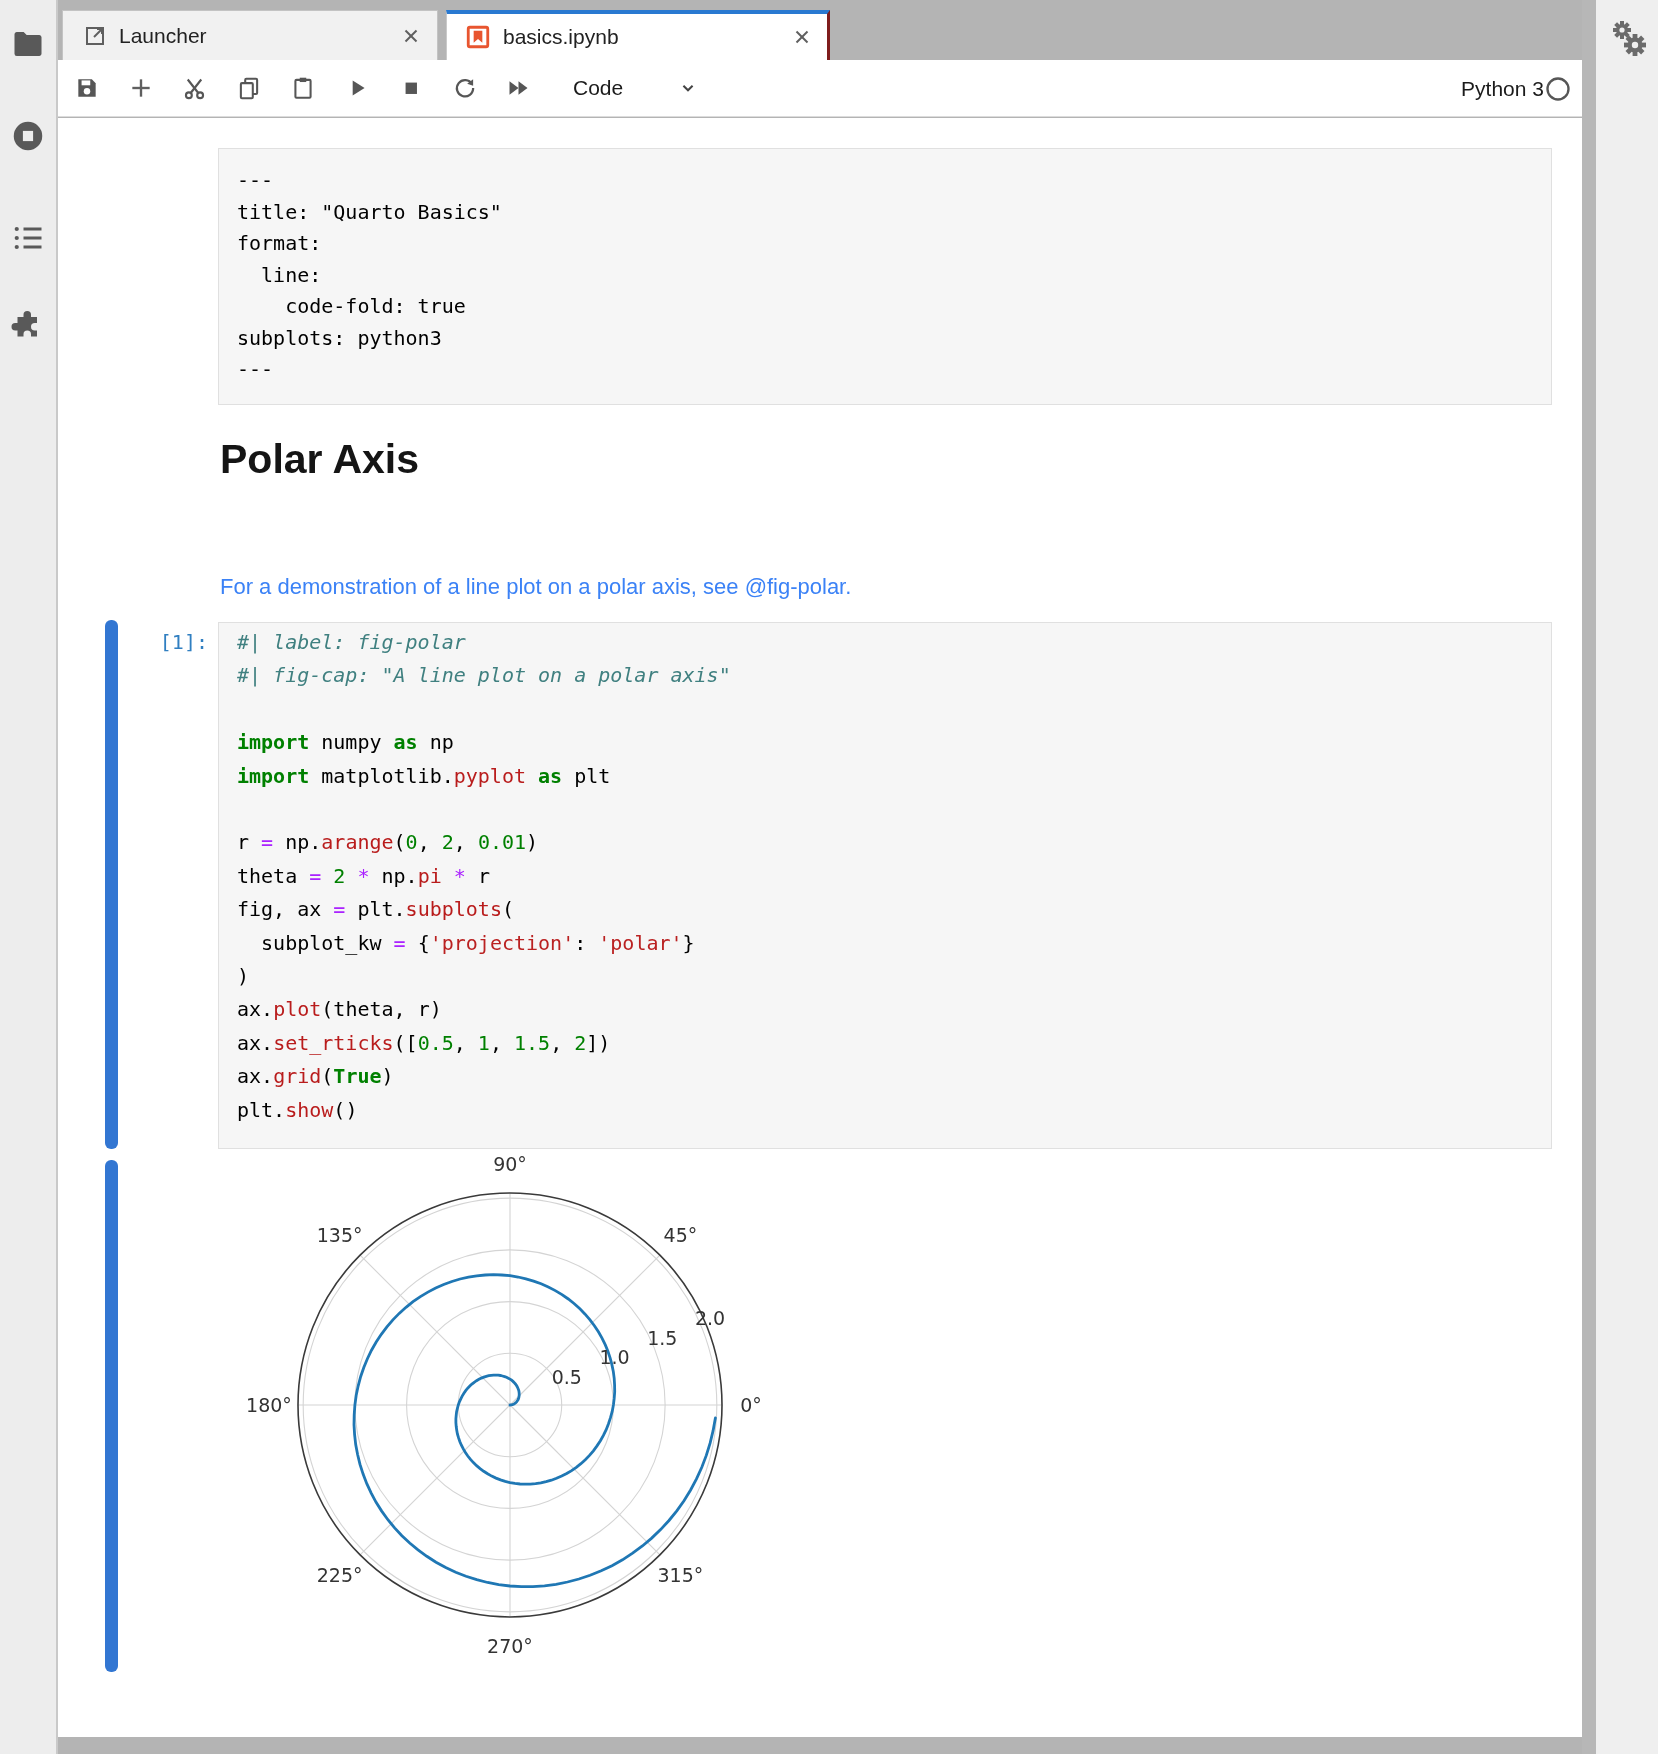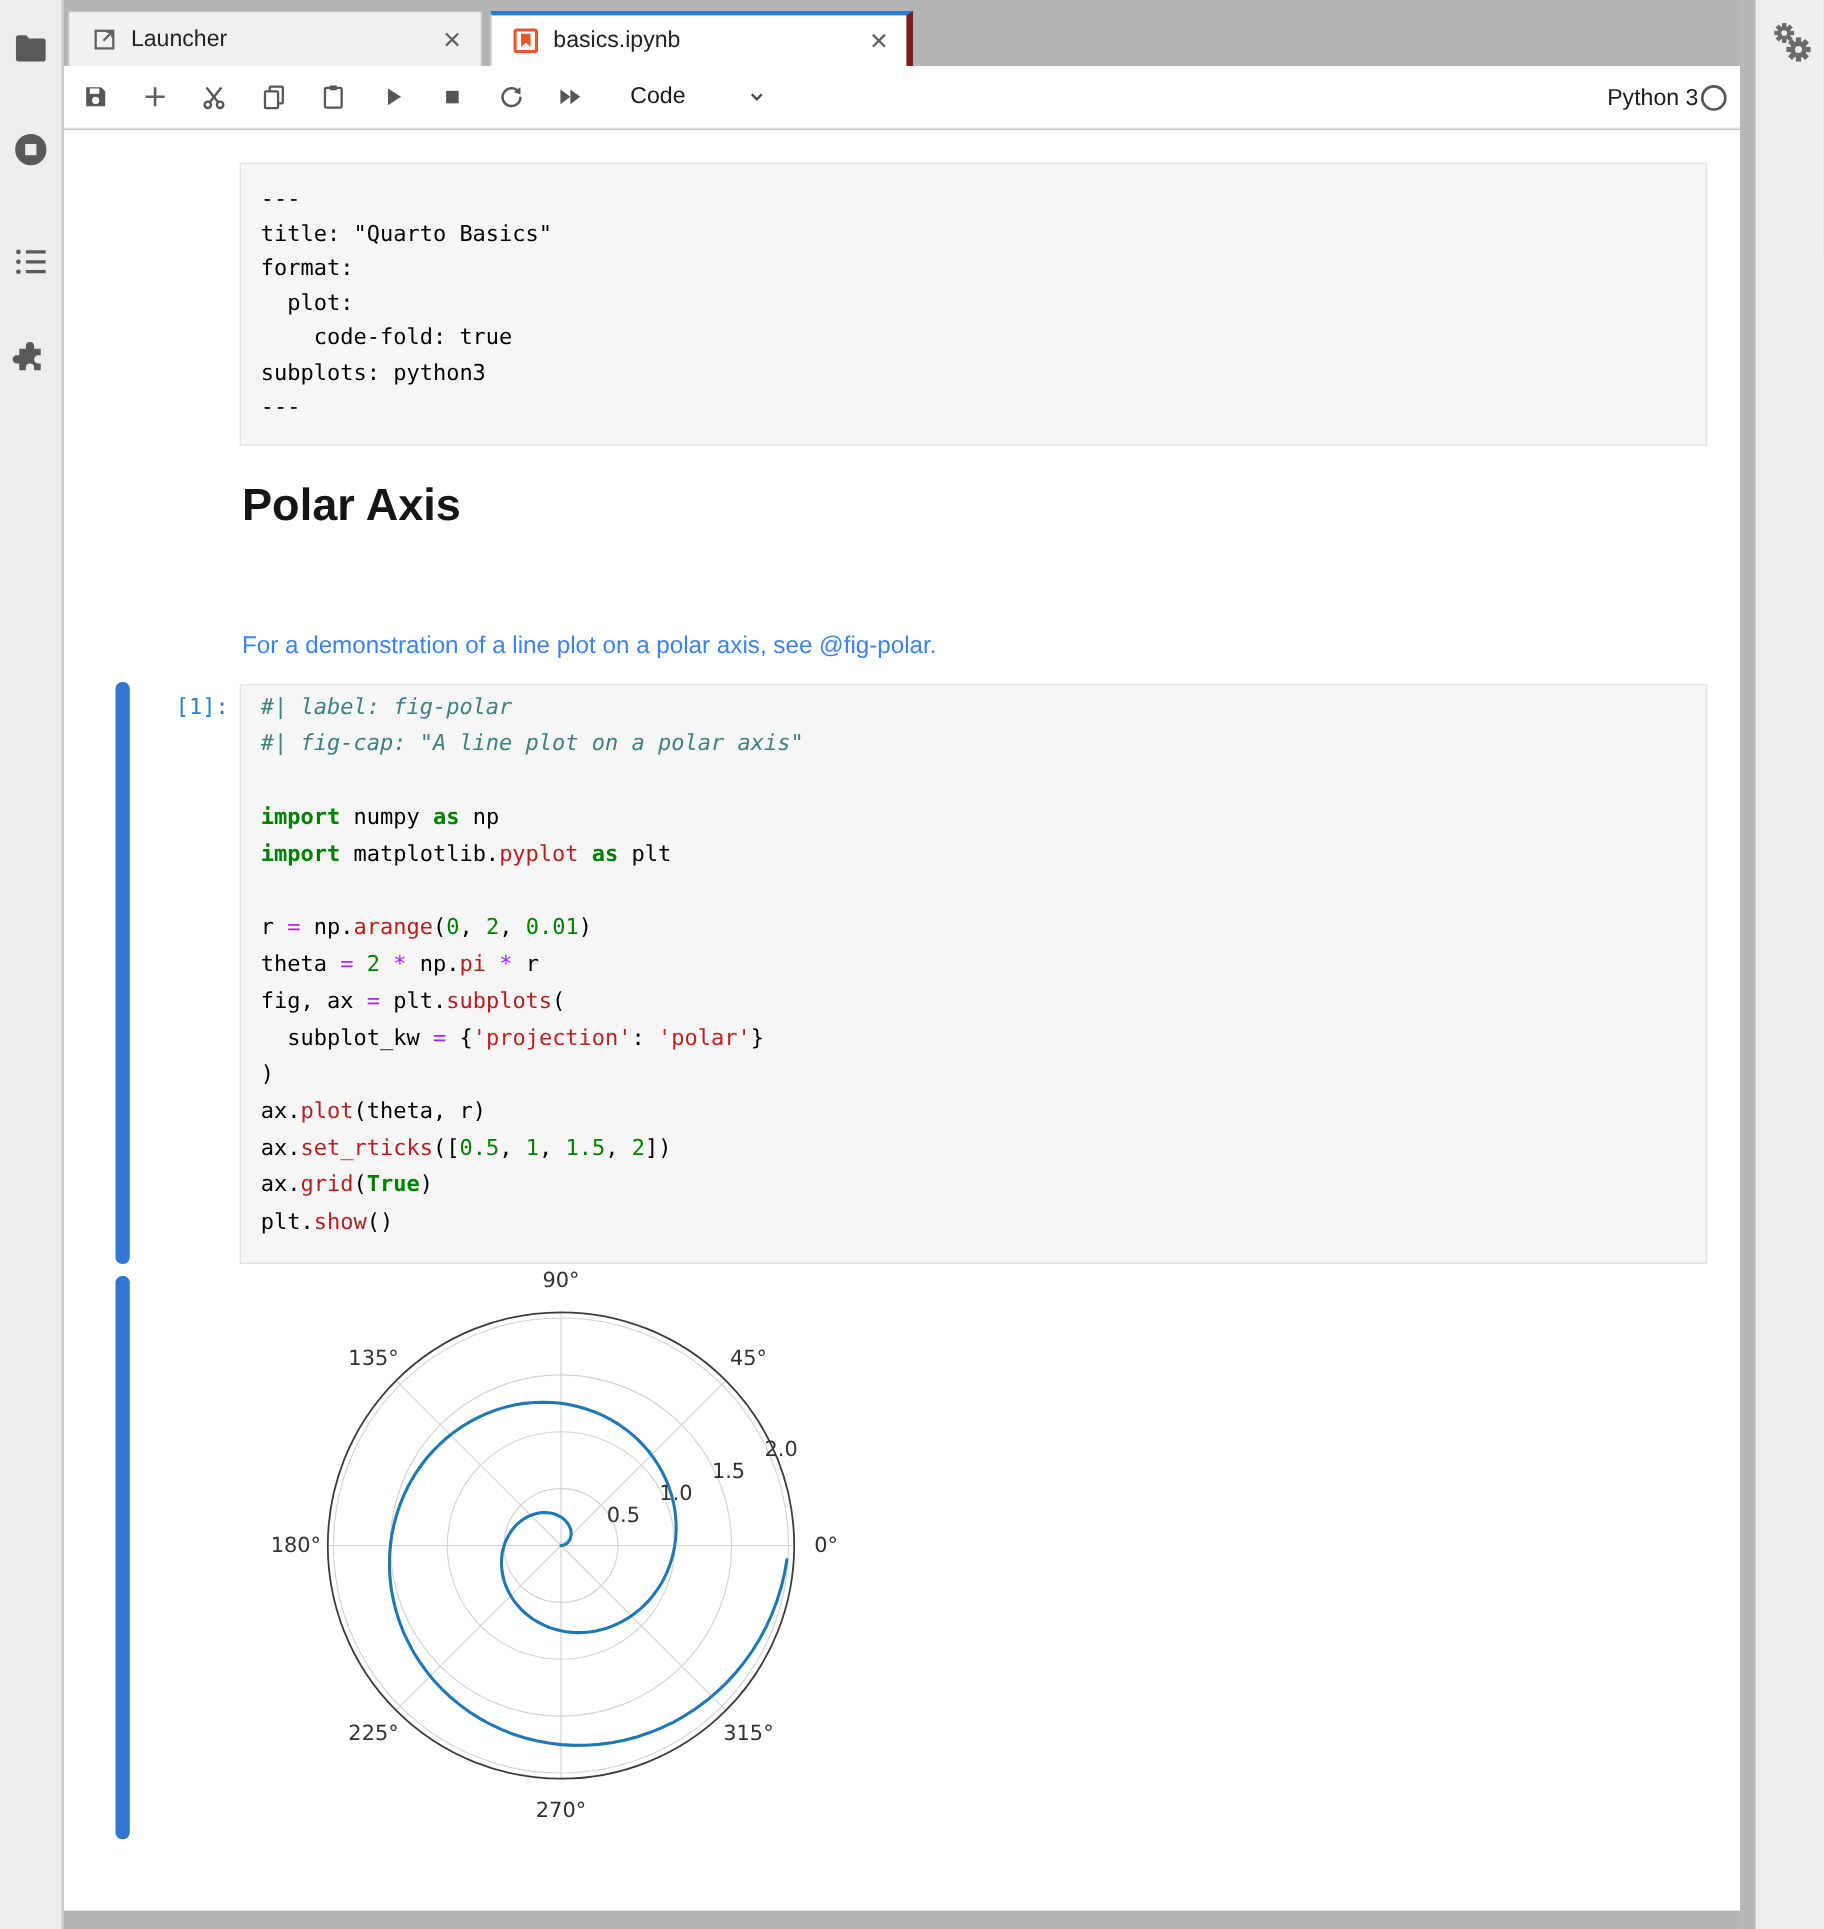--- a/index.html
+++ b/index.html
@@ -14,21 +14,21 @@
   #right-gray{position:absolute;left:1582px;top:0;width:14px;height:1754px;background:#b7b7b7;z-index:5;}
   #right-rail{position:absolute;left:1596px;top:0;width:62px;height:1754px;background:#efefef;z-index:5;}
 
   
   #main{position:absolute;left:58px;top:0;width:1524px;height:1754px;background:#b4b4b4;}
   #tabbar{position:absolute;left:0;top:0;width:100%;height:60px;}
   .tab{position:absolute;top:10px;height:50px;display:flex;align-items:center;box-sizing:border-box;}
   #tab-launcher{left:4px;width:376px;background:#f1f1f1;border:1px solid #c3c3c3;border-bottom:none;
                 padding:0 15px 0 20px;}
   #tab-notebook{left:388px;width:384px;background:#ffffff;border-left:1px solid #c9c9c9;
-                border-right:6px solid #7f1d1d;border-top:4px solid #2979d1;padding:0 14px 0 18px;}
+                border-right:3px solid #7f1d1d;border-top:4px solid #2979d1;padding:0 14px 0 18px;}
   .tab-label{font-size:21px;color:#222;margin-left:12px;flex:1;white-space:nowrap;}
   .tab-close{margin-left:8px;cursor:pointer;}
 
   #toolbar{position:absolute;left:0;top:60px;width:100%;height:57px;background:#fff;
            border-bottom:1px solid #dcdcdc;display:flex;align-items:center;padding-left:15px;box-sizing:border-box;}
   .tb-btn{width:27px;height:27px;margin-right:27px;display:flex;align-items:center;justify-content:center;}
   #celltype{display:flex;align-items:center;margin-left:14px;}
   #celltype-label{font-size:21px;color:#1b1b1b;}
   #celltype-chevron{margin-left:54px;}
   #kernel{position:absolute;right:10px;top:0;height:57px;display:flex;align-items:center;}
@@ -227,21 +227,21 @@
         <svg width="28" height="28" viewBox="0 0 24 24" fill="none" stroke="#565656" stroke-width="2">
             <circle cx="12" cy="12" r="9"></circle>
           </svg>
       </span>
     </div>
   </div>
 
   <div id="content">
 
     <div class="cell-box" id="raw-cell">
-      <div id="raw-editor" class="mono"><div>---</div><div>title: "Quarto Basics"</div><div>format:</div><div>  plot:</div><div>    code-fold: true</div><div>subplots: python3</div><div>---</div></div>
+      <div id="raw-editor" class="mono"><div>---</div><div>title: "Quarto Basics"</div><div>format:</div><div>  line:</div><div>    code-fold: true</div><div>subplots: python3</div><div>---</div></div>
     </div>
 
     <div id="md-heading">Polar Axis</div>
     <div id="md-paragraph">For a demonstration of a line plot on a polar axis, see @fig-polar.</div>
 
     <div class="collapser" id="input-collapser"></div>
     <div id="input-prompt" class="mono">[1]:</div>
     <div class="cell-box" id="code-cell">
       <div id="code-editor" class="mono"><div><span class="tk-c">#| label: fig-polar</span></div><div><span class="tk-c">#| fig-cap: "A line plot on a polar axis"</span></div><div> </div><div><span class="tk-k">import</span><span class="tk-t"> numpy </span><span class="tk-k">as</span><span class="tk-t"> np</span></div><div><span class="tk-k">import</span><span class="tk-t"> matplotlib.</span><span class="tk-p">pyplot</span><span class="tk-t"> </span><span class="tk-k">as</span><span class="tk-t"> plt</span></div><div> </div><div><span class="tk-t">r </span><span class="tk-o">=</span><span class="tk-t"> np.</span><span class="tk-p">arange</span><span class="tk-t">(</span><span class="tk-n">0</span><span class="tk-t">, </span><span class="tk-n">2</span><span class="tk-t">, </span><span class="tk-n">0.01</span><span class="tk-t">)</span></div><div><span class="tk-t">theta </span><span class="tk-o">=</span><span class="tk-t"> </span><span class="tk-n">2</span><span class="tk-t"> </span><span class="tk-o">*</span><span class="tk-t"> np.</span><span class="tk-p">pi</span><span class="tk-t"> </span><span class="tk-o">*</span><span class="tk-t"> r</span></div><div><span class="tk-t">fig, ax </span><span class="tk-o">=</span><span class="tk-t"> plt.</span><span class="tk-p">subplots</span><span class="tk-t">(</span></div><div><span class="tk-t">  subplot_kw </span><span class="tk-o">=</span><span class="tk-t"> {</span><span class="tk-s">'projection'</span><span class="tk-t">: </span><span class="tk-s">'polar'</span><span class="tk-t">}</span></div><div><span class="tk-t">)</span></div><div><span class="tk-t">ax.</span><span class="tk-p">plot</span><span class="tk-t">(theta, r)</span></div><div><span class="tk-t">ax.</span><span class="tk-p">set_rticks</span><span class="tk-t">([</span><span class="tk-n">0.5</span><span class="tk-t">, </span><span class="tk-n">1</span><span class="tk-t">, </span><span class="tk-n">1.5</span><span class="tk-t">, </span><span class="tk-n">2</span><span class="tk-t">])</span></div><div><span class="tk-t">ax.</span><span class="tk-p">grid</span><span class="tk-t">(</span><span class="tk-k">True</span><span class="tk-t">)</span></div><div><span class="tk-t">plt.</span><span class="tk-p">show</span><span class="tk-t">()</span></div></div>
     </div>

